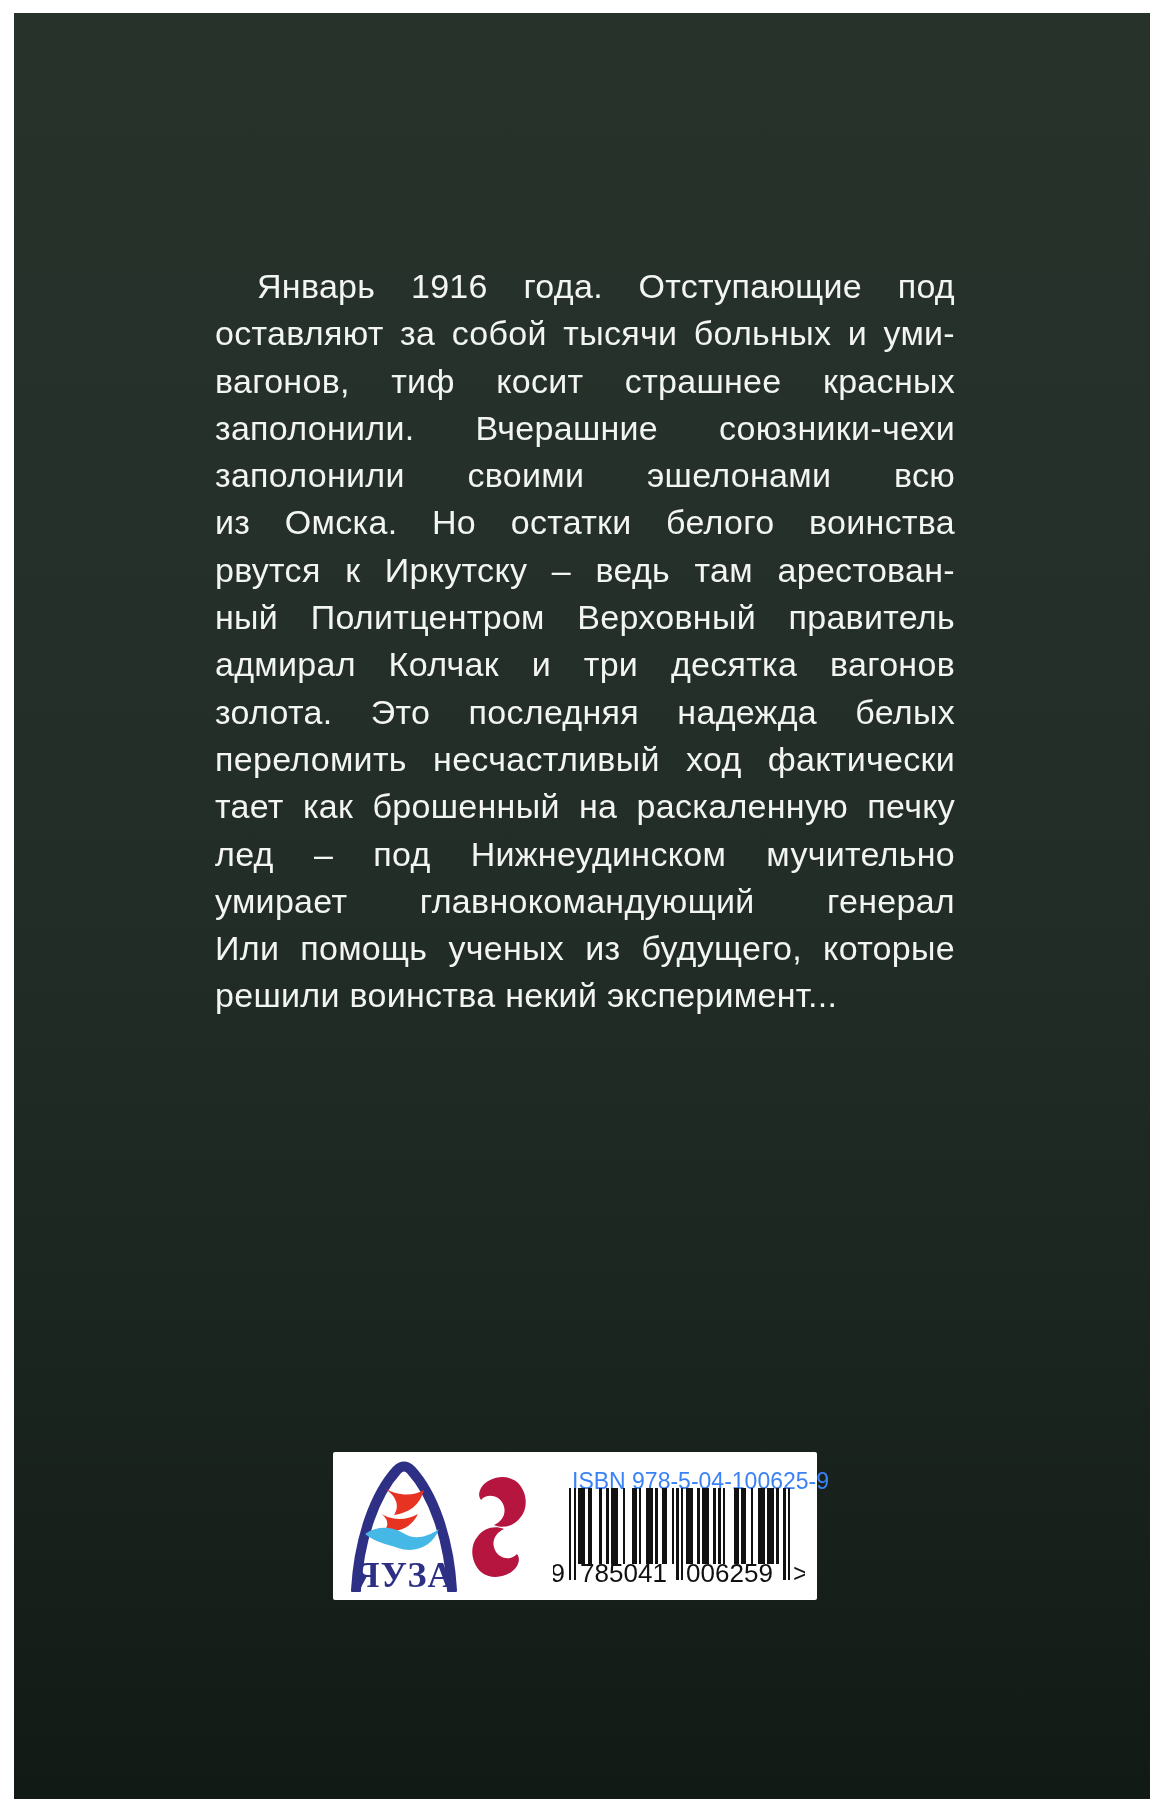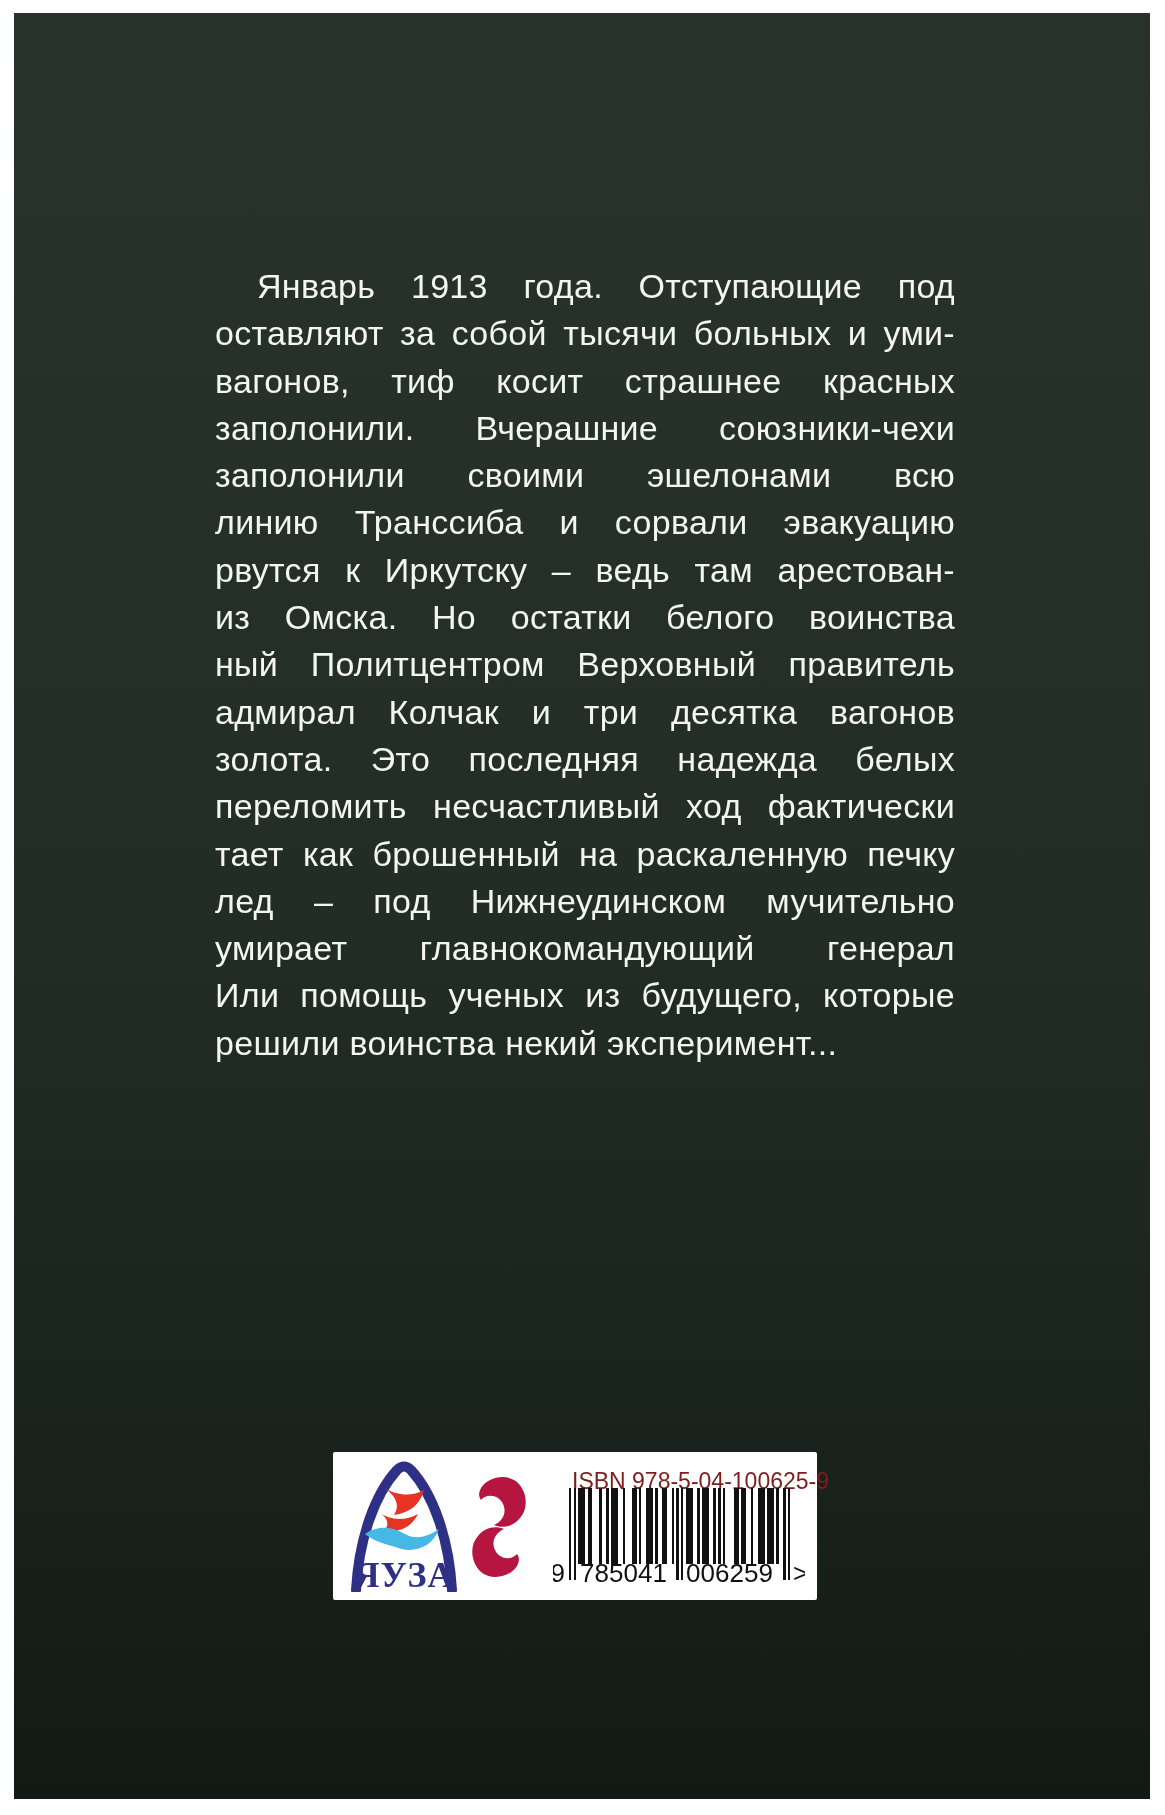--- a/index.html
+++ b/index.html
@@ -47,46 +47,45 @@
     background:#ffffff;
     border-radius:2px;
   }
   .yauza-svg{ position:absolute; left:12px; top:8px; }
   .eksmo-svg{ position:absolute; left:138px; top:22px; }
   .isbn-label{
     position:absolute;
     left:239px;top:16px;
     width:222px;
     font-size:23px;
-    color:#7f1d1d;
+    color:#3b82f6;
     white-space:nowrap;
     font-family:"Liberation Sans", sans-serif;
   }
   .barcode-svg{ position:absolute; left:220px; top:36px; }
   .barcode-svg rect{ fill:#111111; }
   .bc-digit{
     font-family:"Liberation Sans", sans-serif;
     font-size:26px;
     fill:#111111;
   }
 </style>
 </head>
 <body>
 
 <div class="cover">
 
   <div class="annotation">
-      <div class="line first">Январь 1913 года. Отступающие под</div>
+      <div class="line first">Январь 1916 года. Отступающие под</div>
       <div class="line">оставляют за собой тысячи больных и уми-</div>
       <div class="line">вагонов, тиф косит страшнее красных</div>
       <div class="line">заполонили. Вчерашние союзники-чехи</div>
       <div class="line">заполонили своими эшелонами всю</div>
-      <div class="line">линию Транссиба и сорвали эвакуацию</div>
+      <div class="line">из Омска. Но остатки белого воинства</div>
       <div class="line">рвутся к Иркутску – ведь там арестован-</div>
-      <div class="line">из Омска. Но остатки белого воинства</div>
       <div class="line">ный Политцентром Верховный правитель</div>
       <div class="line">адмирал Колчак и три десятка вагонов</div>
       <div class="line">золота. Это последняя надежда белых</div>
       <div class="line">переломить несчастливый ход фактически</div>
       <div class="line">тает как брошенный на раскаленную печку</div>
       <div class="line">лед – под Нижнеудинском мучительно</div>
       <div class="line">умирает главнокомандующий генерал</div>
       <div class="line">Или помощь ученых из будущего, которые</div>
       <div class="line last">решили воинства некий эксперимент...</div>
     </div>

